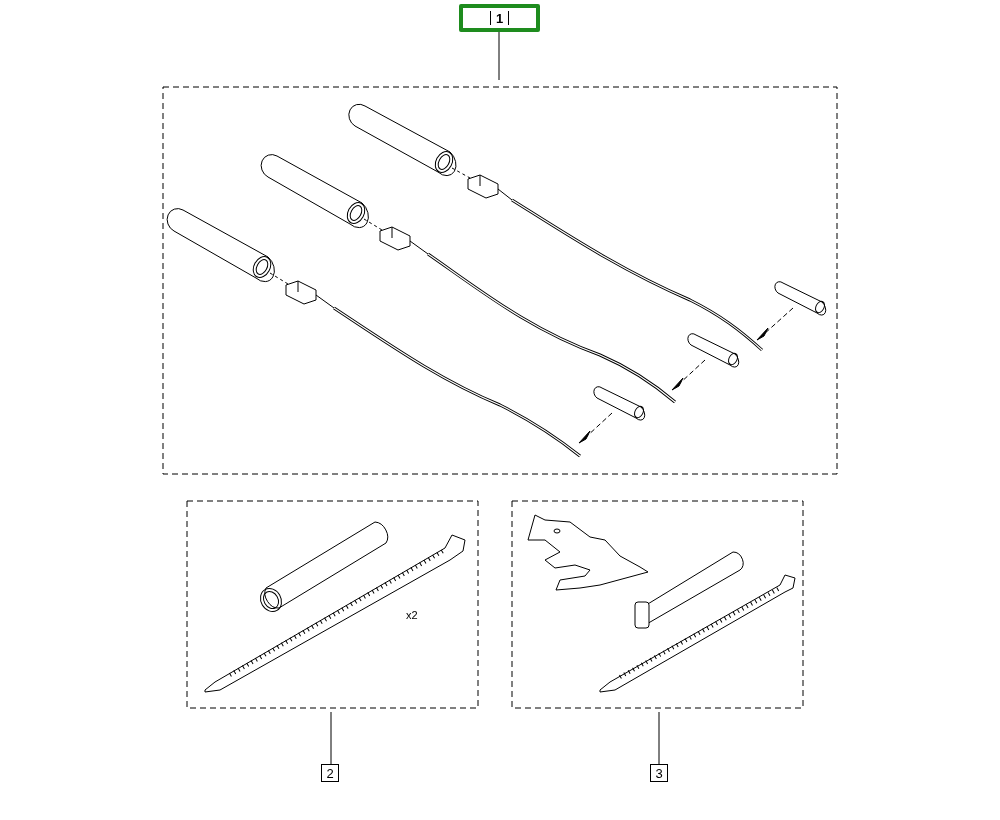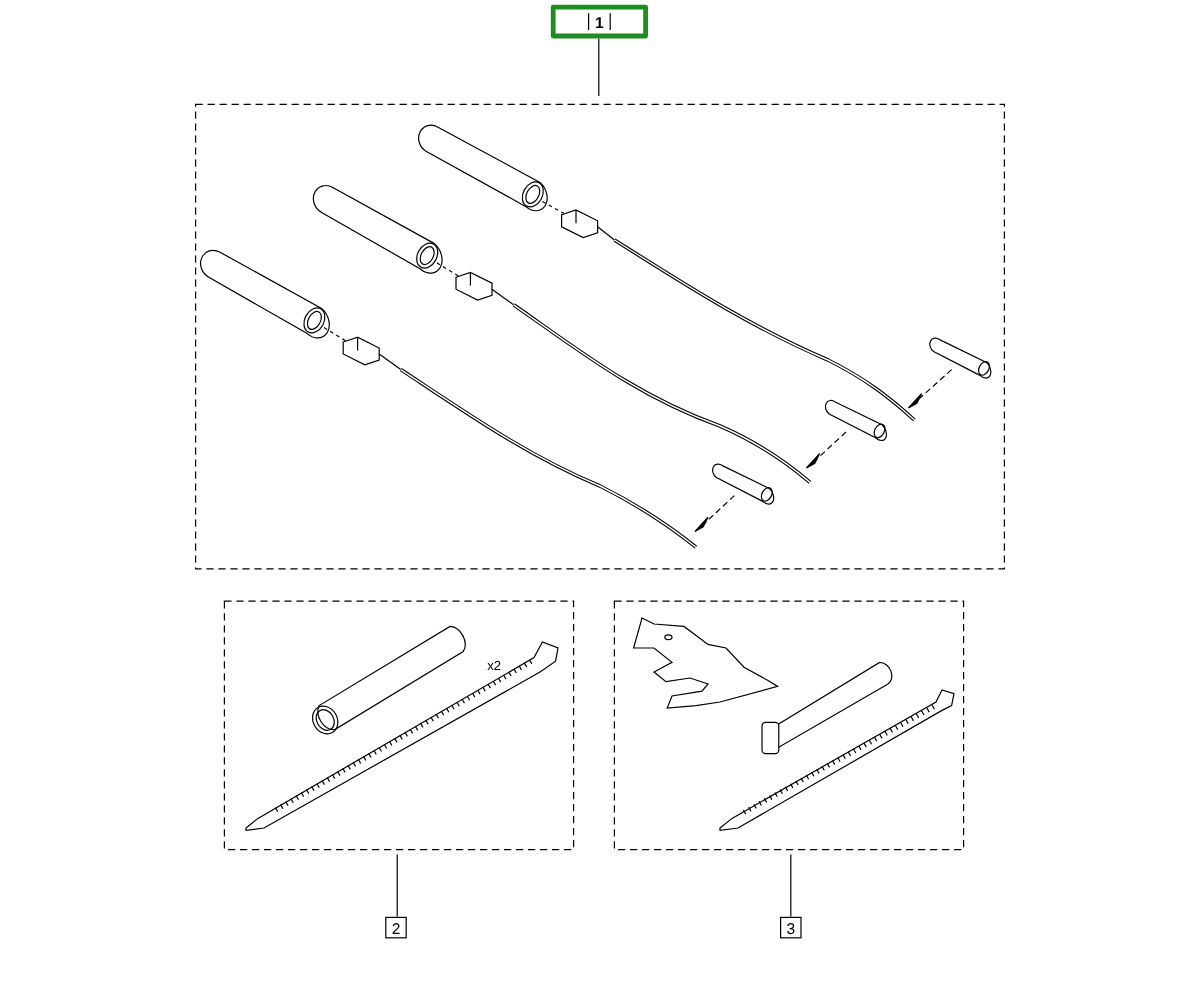--- a/index.html
+++ b/index.html
@@ -7,21 +7,21 @@
          font-family: "Liberation Sans", sans-serif; }
   .callout { position: absolute; display: flex; align-items: center; justify-content: center;
              background: #fff; color: #000; font-size: 12px; box-sizing: border-box; }
   .callout-main { left: 459px; top: 4px; width: 81px; height: 28px;
                   border: 4px solid #1e8c1e; border-radius: 2px; font-weight: bold; font-size: 13px; }
   .callout-main span.bar { display: inline-block; width: 1px; height: 14px; background: #000; margin: 0 5px; }
   .callout-small { width: 18px; height: 18px; border: 1px solid #000; font-size: 13px; }
   #callout-2 { left: 321px; top: 764px; }
   #callout-3 { left: 650px; top: 764px; }
   svg.diagram { position: absolute; left: 0; top: 0; }
-  .qty { position: absolute; left: 406px; top: 549px; font-size: 11px; color: #000; }
+  .qty { position: absolute; left: 406px; top: 609px; font-size: 11px; color: #000; }
 </style>
 </head>
 <body>
 
 <svg class="diagram" width="1000" height="820" viewBox="0 0 1000 820" xmlns="http://www.w3.org/2000/svg" fill="none" stroke="#000" stroke-width="1">
 
   <line x1="499" y1="32" x2="499" y2="80"></line>
 
   <rect x="163" y="87" width="674" height="387" stroke-dasharray="6,4"></rect>
 

